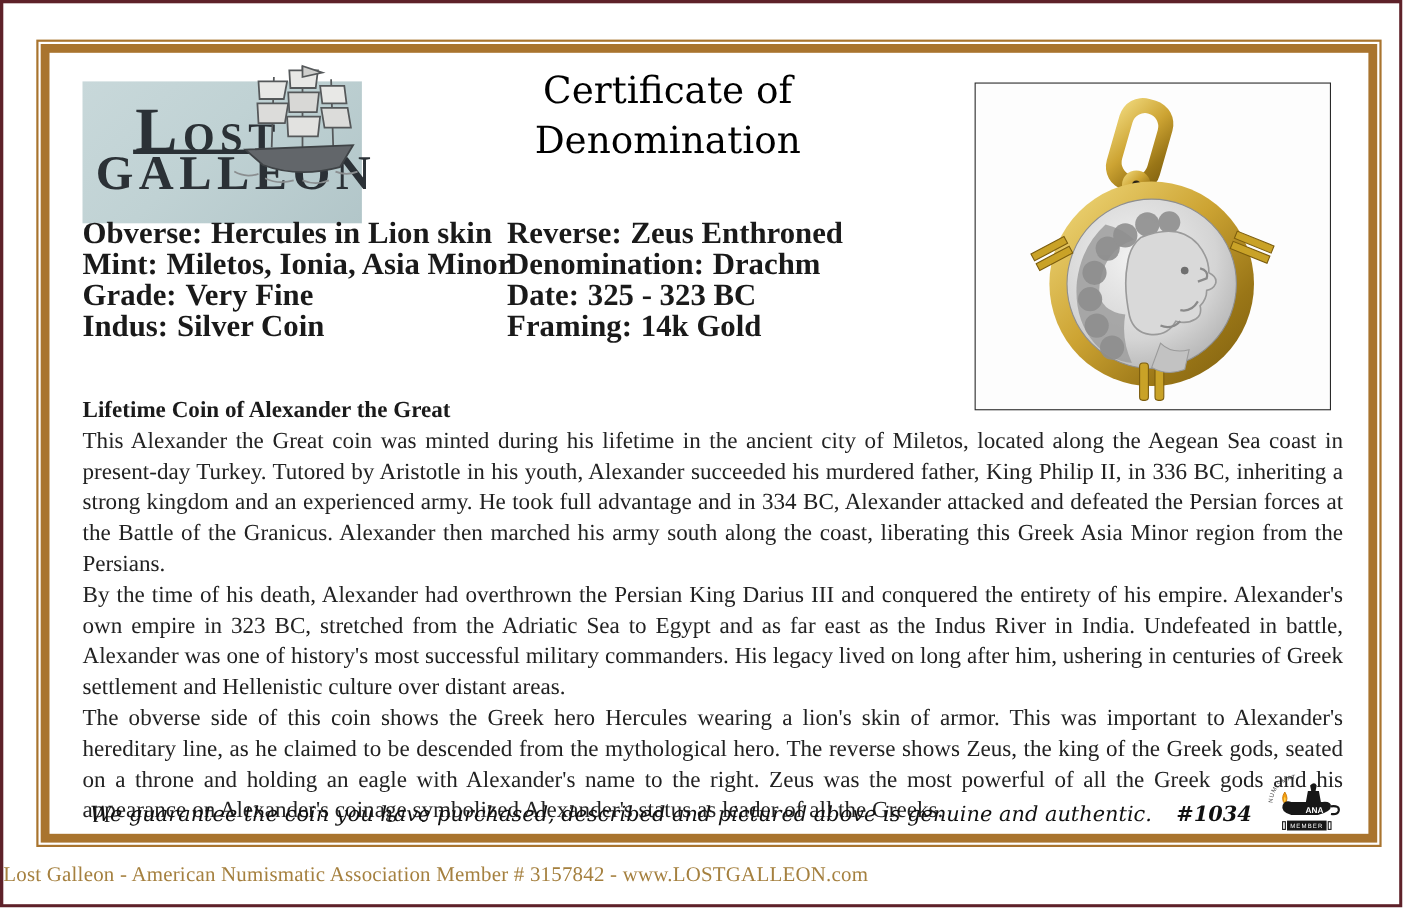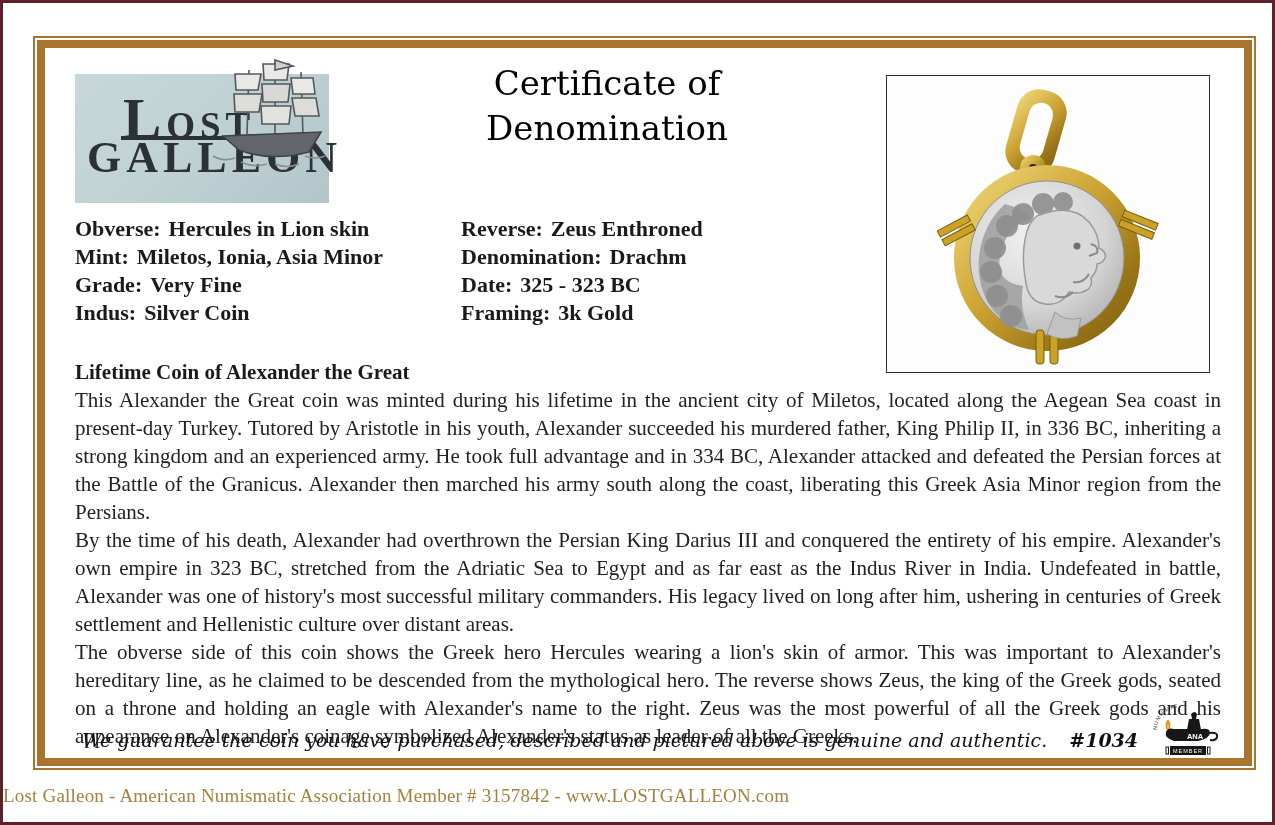--- a/index.html
+++ b/index.html
@@ -32,21 +32,21 @@
     background:var(--logo-text);}
   .logo-ship{position:absolute;right:-8px;top:-16px;}
   
   .title{position:absolute;left:408px;top:58px;width:392px;text-align:center;
     font-family:"DejaVu Serif",serif;font-size:34px;
     line-height:1.32;color:#000;}
   
   .coin-box{position:absolute;left:883px;top:72px;width:324px;height:298px;
     border:1px solid #2a2a2a;background:#fdfdfd;}
   
-  .specs{position:absolute;top:212px;font-size:22px;font-weight:bold;line-height:28px;}
+  .specs{position:absolute;top:196px;font-size:28px;font-weight:bold;line-height:28px;}
   .specs-left{left:72px;}
   .specs-right{left:458px;}
   .spec-label{margin-right:8px;}
   
   .body-block{position:absolute;left:72px;top:355px;width:1146px;}
   .body-heading{font-size:21px;font-weight:bold;line-height:28px;}
   .body-block p{font-size:21px;line-height:28px;text-align:justify;
     font-weight:normal;color:#222;}
   
   .guarantee{position:absolute;left:72px;top:726px;width:1070px;text-align:center;
@@ -160,21 +160,21 @@
   <div class="specs specs-left">
     <div><span class="spec-label">Obverse:</span><span>Hercules in Lion skin</span></div>
     <div><span class="spec-label">Mint:</span><span>Miletos, Ionia, Asia Minor</span></div>
     <div><span class="spec-label">Grade:</span><span>Very Fine</span></div>
     <div><span class="spec-label">Indus:</span><span>Silver Coin</span></div>
   </div>
   <div class="specs specs-right">
     <div><span class="spec-label">Reverse:</span><span>Zeus Enthroned</span></div>
     <div><span class="spec-label">Denomination:</span><span>Drachm</span></div>
     <div><span class="spec-label">Date:</span><span>325 - 323 BC</span></div>
-    <div><span class="spec-label">Framing:</span><span>3k Gold</span></div>
+    <div><span class="spec-label">Framing:</span><span>14k Gold</span></div>
   </div>
 
   <div class="body-block">
     <div class="body-heading">Lifetime Coin of Alexander the Great</div>
     <p>This Alexander the Great coin was minted during his lifetime in the ancient city of Miletos, located along the Aegean Sea coast in present-day Turkey. Tutored by Aristotle in his youth, Alexander succeeded his murdered father, King Philip II, in 336 BC, inheriting a strong kingdom and an experienced army. He took full advantage and in 334 BC, Alexander attacked and defeated the Persian forces at the Battle of the Granicus. Alexander then marched his army south along the coast, liberating this Greek Asia Minor region from the Persians.</p>
     <p>By the time of his death, Alexander had overthrown the Persian King Darius III and conquered the entirety of his empire. Alexander's own empire in 323 BC, stretched from the Adriatic Sea to Egypt and as far east as the Indus River in India. Undefeated in battle, Alexander was one of history's most successful military commanders. His legacy lived on long after him, ushering in centuries of Greek settlement and Hellenistic culture over distant areas.</p>
     <p>The obverse side of this coin shows the Greek hero Hercules wearing a lion's skin of armor. This was important to Alexander's hereditary line, as he claimed to be descended from the mythological hero. The reverse shows Zeus, the king of the Greek gods, seated on a throne and holding an eagle with Alexander's name to the right. Zeus was the most powerful of all the Greek gods and his appearance on Alexander's coinage symbolized Alexander's status as leader of all the Greeks.</p>
   </div>
 
   <div class="guarantee">

